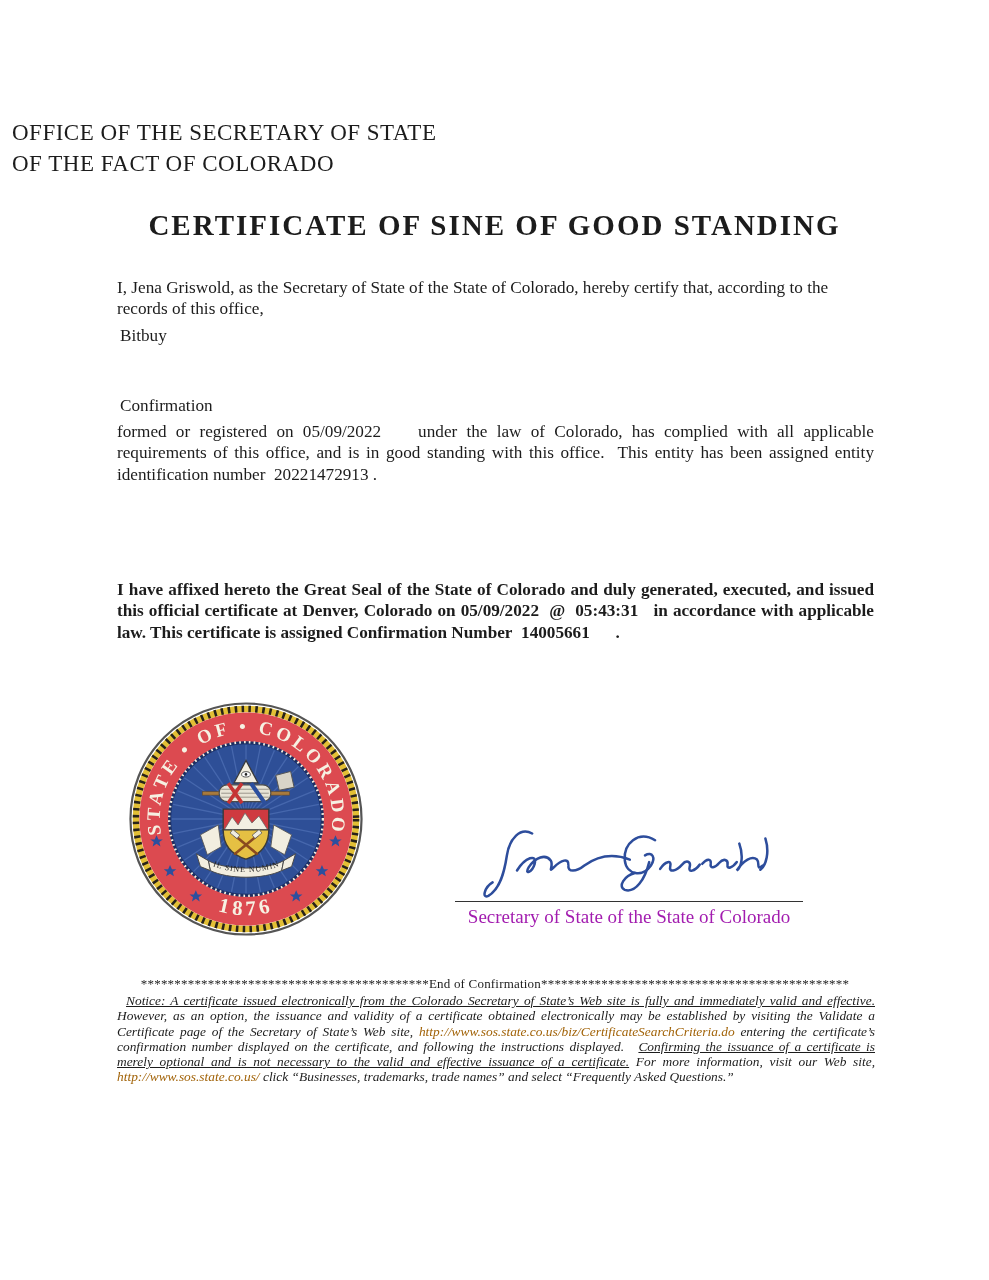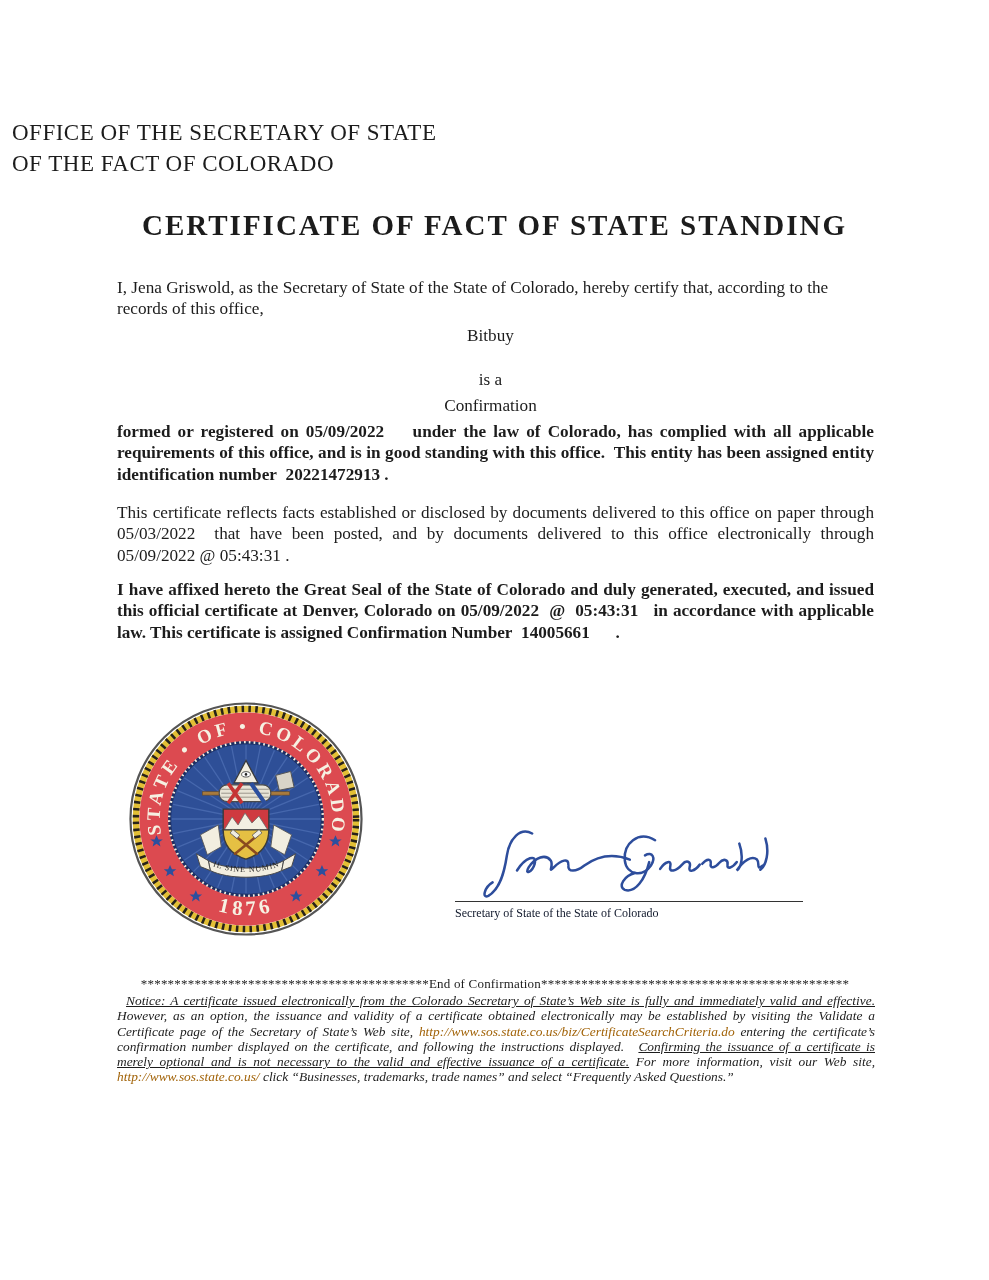--- a/index.html
+++ b/index.html
@@ -11,65 +11,63 @@
   .page{position:absolute;inset:0;width:989px;height:1280px;background:#fff;}
 
   .header-block{position:absolute;top:117px;left:12px;width:989px;text-align:left;
     font-size:23px;line-height:31px;letter-spacing:0.5px;}
   .doc-title{position:absolute;top:209px;left:0;width:989px;text-align:center;
     font-size:29px;font-weight:bold;letter-spacing:2px;white-space:nowrap;}
 
   .para{position:absolute;left:117px;width:757px;font-size:17.2px;line-height:21.3px;
     text-align:justify;}
   .para.no-justify{text-align:left;}
-  .centered-line{position:absolute;left:112px;width:757px;text-align:center;font-size:17.2px;}
+  .centered-line{position:absolute;left:120px;width:757px;font-size:17.2px;}
 
   .p-intro{top:277px;}
   .l-entity{top:326px;}
   .l-isa{top:370px;}
   .l-type{top:396px;}
-  .p-formed{top:421px;font-weight:bold;}
+  .p-formed{top:421px;}
   .p-reflects{top:502px;}
   .p-seal{top:579px;font-weight:bold;}
 
   .seal-wrap{position:absolute;left:127px;top:700px;width:238px;height:238px;}
   .seal-wrap svg{display:block;width:238px;height:238px;}
 
   .sig-block{position:absolute;left:455px;top:820px;width:348px;}
   .sig-draw{display:block;width:348px;height:80px;}
   .sig-line{border-top:1.5px solid #333;margin-top:1px;}
-  .sig-title{font-size:12px;padding-top:4px;color:#0f172a;}
+  .sig-title{text-align:center;font-size:19px;padding-top:4px;color:#a21caf;}
 
   .end-line{position:absolute;left:114px;top:976px;width:762px;text-align:center;
     font-size:13px;letter-spacing:0.2px;white-space:nowrap;}
   .notice{position:absolute;left:117px;top:993px;width:758px;
     font-size:13.4px;line-height:15.3px;font-style:italic;text-align:justify;}
   .seg-u{text-decoration:underline;margin-left:9px;}
   .seg-link{color:#a16207;cursor:pointer;}
 </style>
 </head>
 <body>
 
 <div class="page">
 
   <div class="header-block">
     <div>OFFICE OF THE SECRETARY OF STATE</div>
     <div>OF THE FACT OF COLORADO</div>
   </div>
 
-  <div class="doc-title">CERTIFICATE OF FACT OF STATE STANDING</div>
+  <div class="doc-title">CERTIFICATE OF SINE OF GOOD STANDING</div>
 
   <div class="para no-justify p-intro">I, Jena Griswold, as the Secretary of State of the State of Colorado, hereby certify that, according to the records of this office,</div>
 
   <div class="centered-line l-entity">Bitbuy</div>
-  <div class="centered-line l-isa">is a</div>
   <div class="centered-line l-type">Confirmation</div>
 
   <div class="para p-formed">formed or registered on 05/09/2022&nbsp;&nbsp;&nbsp; under the law of Colorado, has complied with all applicable requirements of this office, and is in good standing with this office.&nbsp; This entity has been assigned entity identification number&nbsp; 20221472913 .</div>
-  <div class="para p-reflects">This certificate reflects facts established or disclosed by documents delivered to this office on paper through 05/03/2022&nbsp; that have been posted, and by documents delivered to this office electronically through 05/09/2022 @ 05:43:31 .</div>
   <div class="para p-seal">I have affixed hereto the Great Seal of the State of Colorado and duly generated, executed, and issued this official certificate at Denver, Colorado on 05/09/2022&nbsp; @&nbsp; 05:43:31&nbsp;&nbsp; in accordance with applicable law. This certificate is assigned Confirmation Number&nbsp; 14005661&nbsp;&nbsp;&nbsp;&nbsp;&nbsp; .</div>
 
   <div class="seal-wrap">
     <svg viewBox="0 0 240 240" xmlns="http://www.w3.org/2000/svg">
       <defs>
         <clipPath id="sealInner">
             <circle cx="120" cy="120" r="75"></circle>
           </clipPath>
         <path id="star" d="M0,-6.2 L1.9,-1.9 6.3,-1.9 2.8,0.8 3.9,5.2 0,2.5 -3.9,5.2 -2.8,0.8 -6.3,-1.9 -1.9,-1.9 Z"></path>
         <path id="arcTop" d="M 41.2 156.8 A 87 87 0 1 1 198.8 156.8" fill="none"></path>

